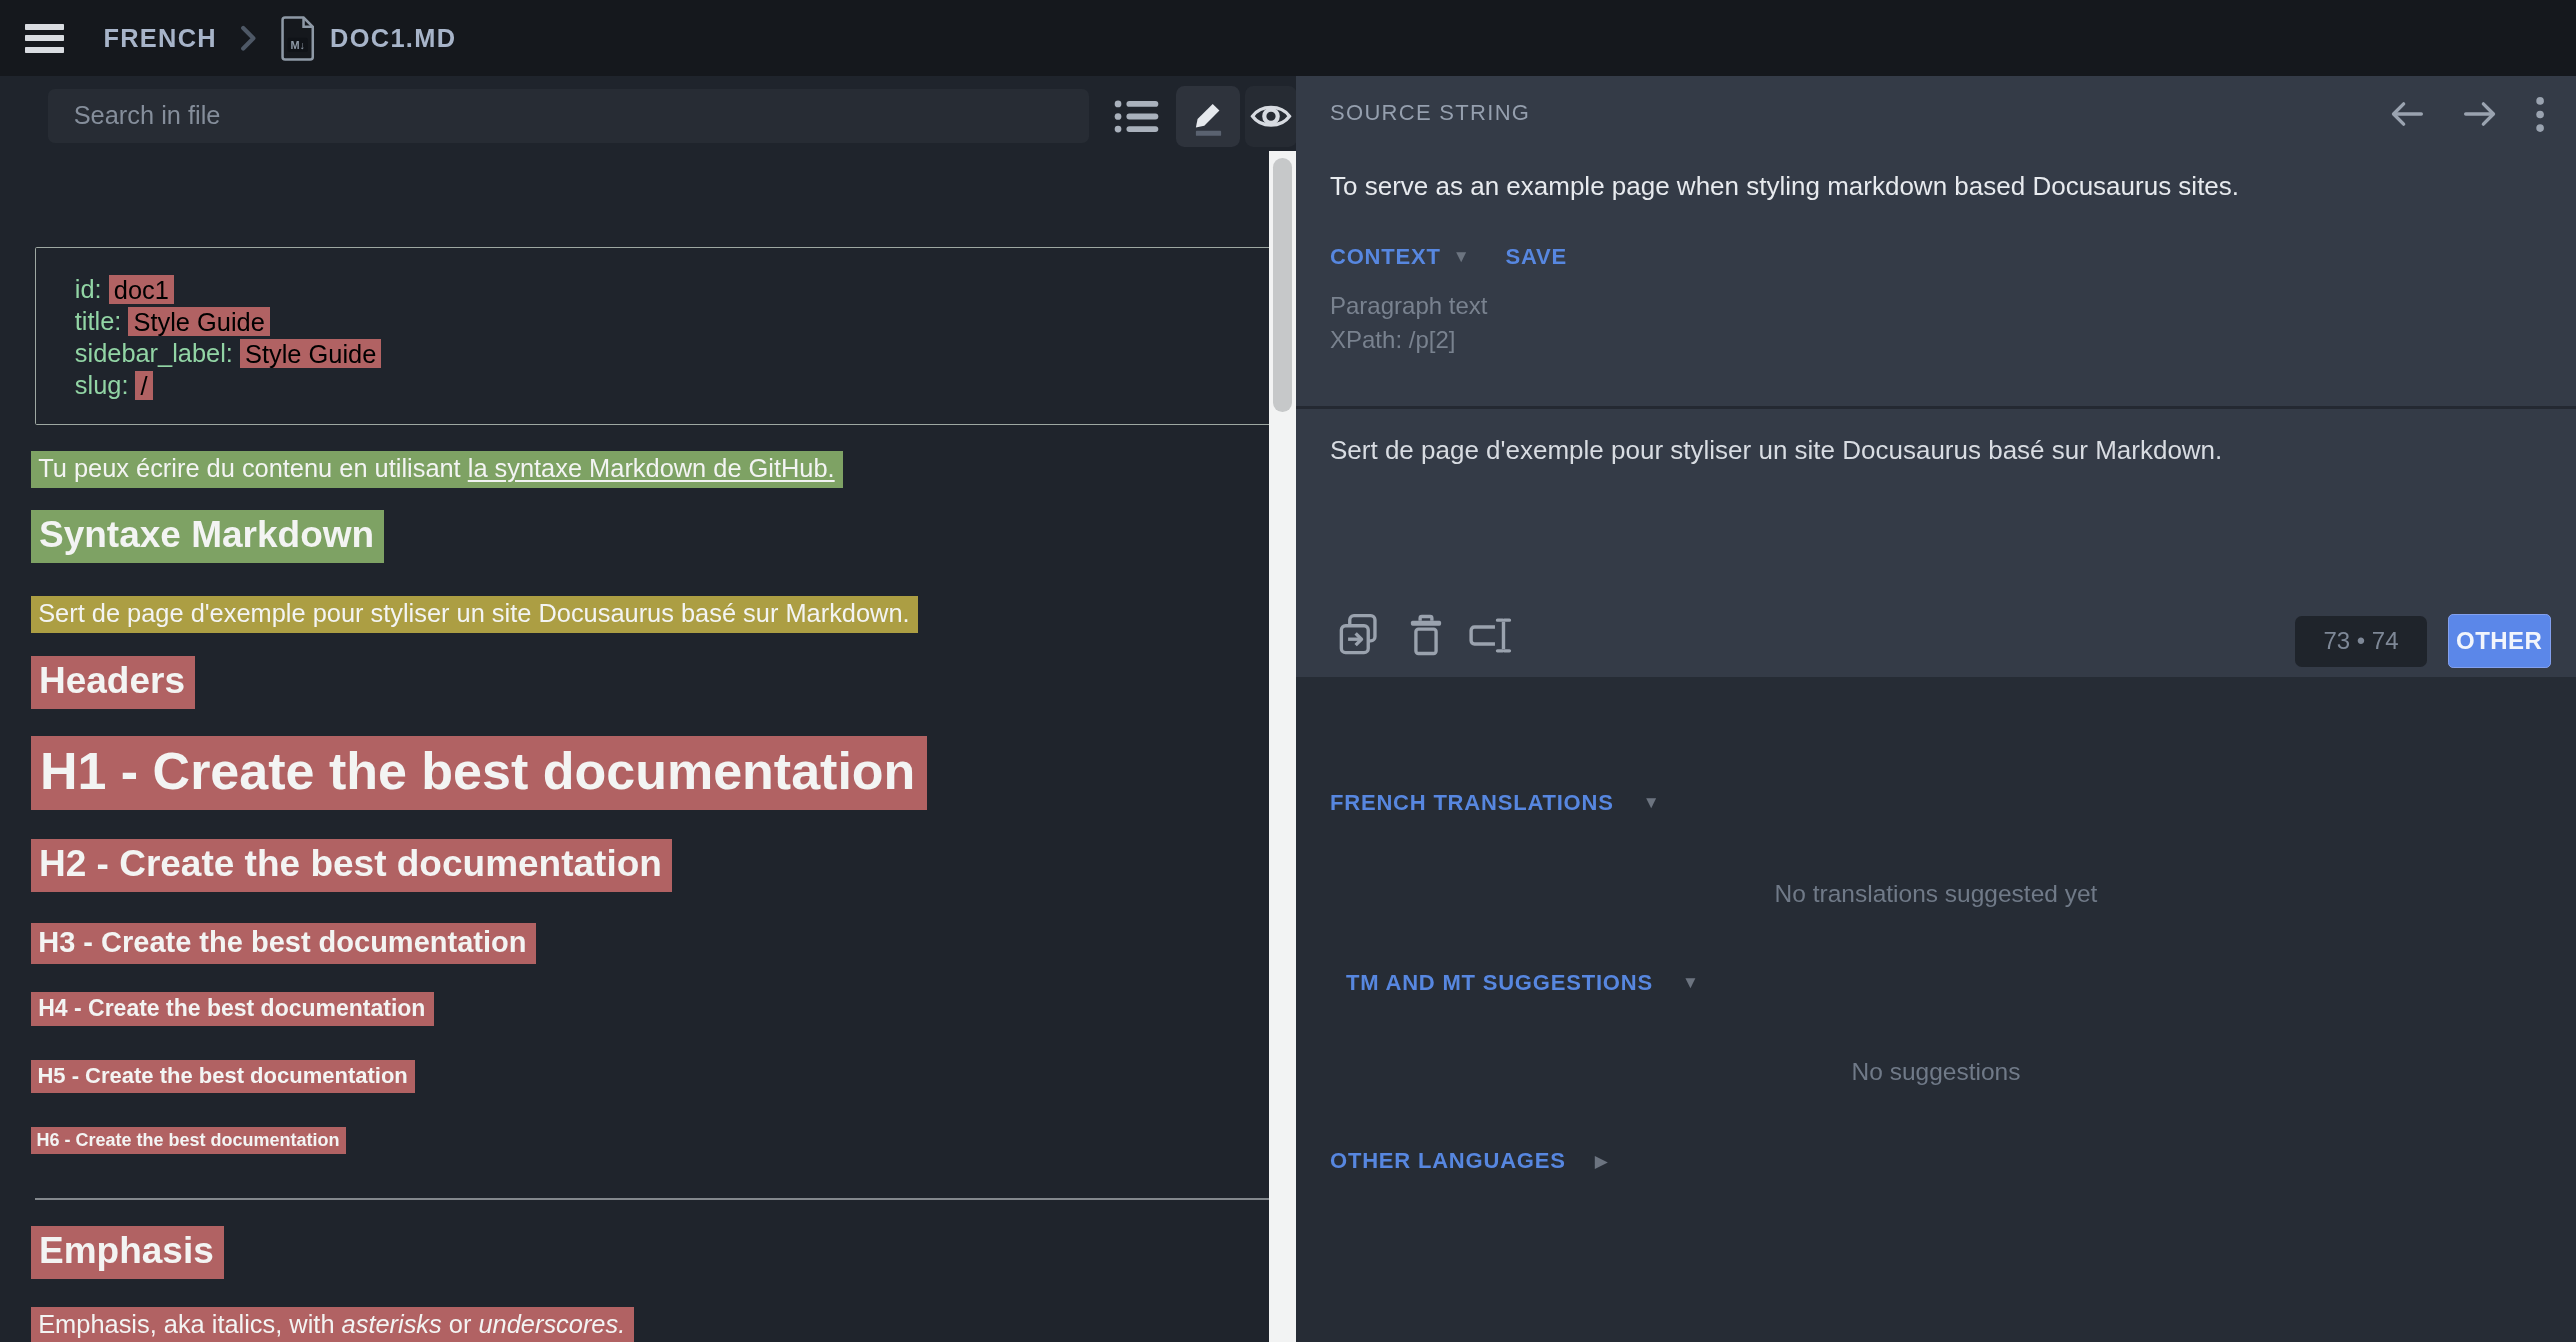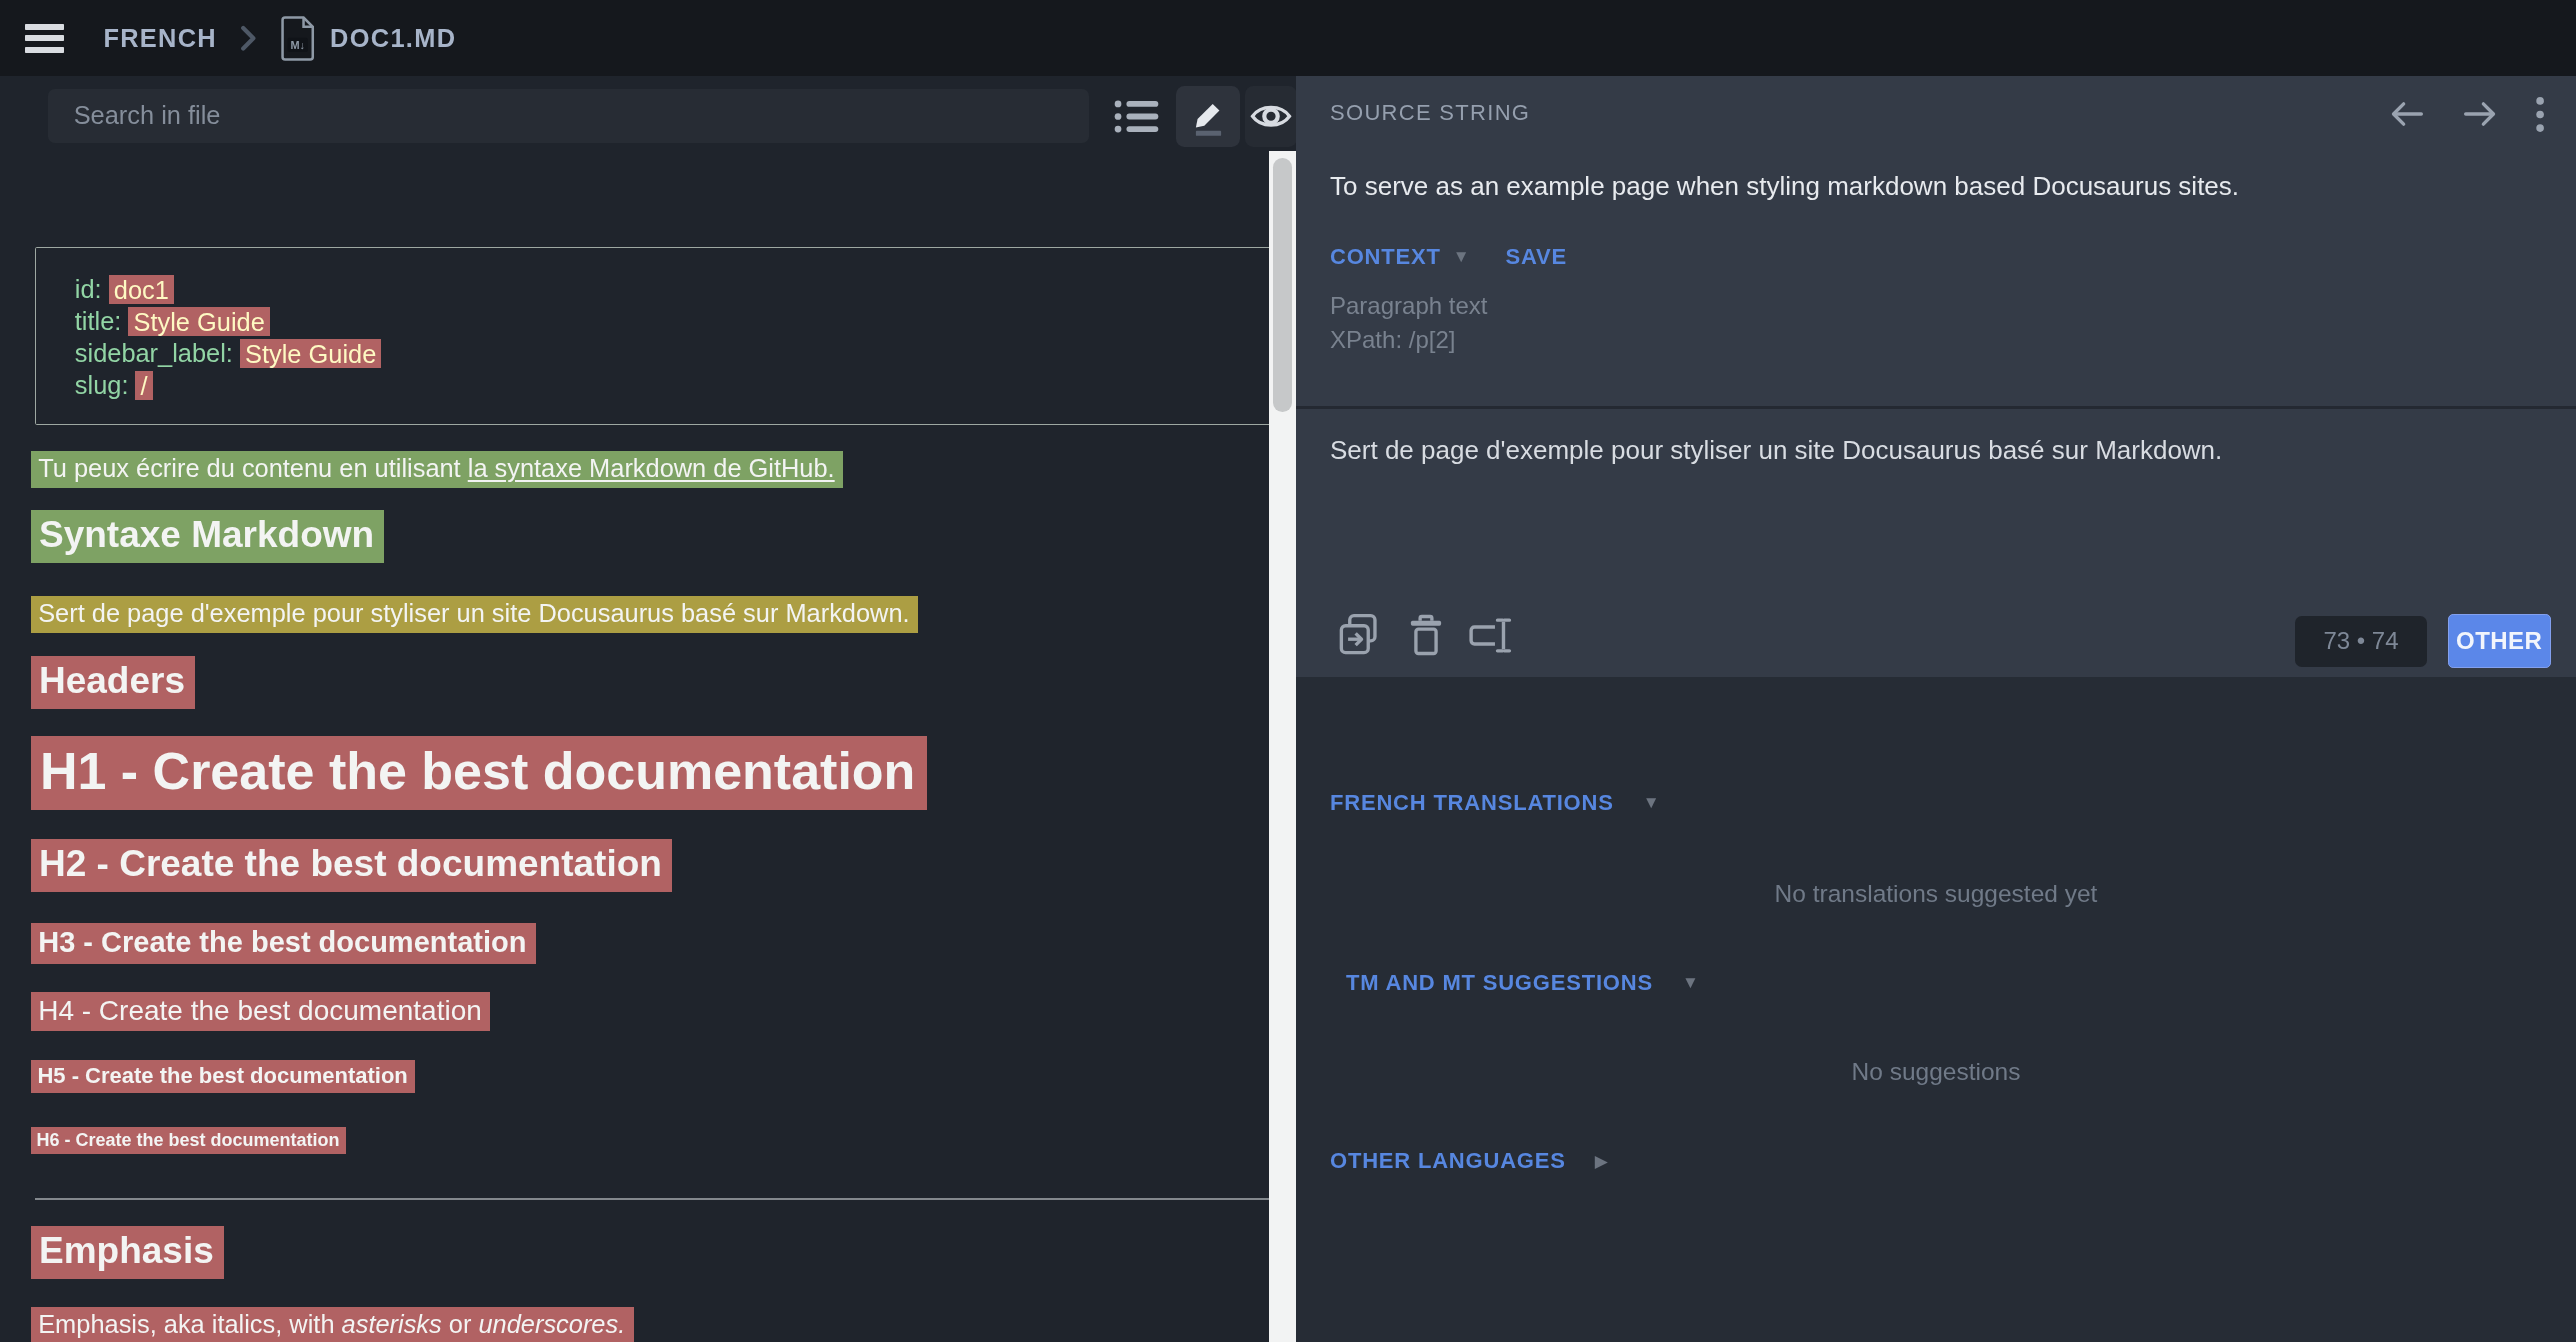--- a/index.html
+++ b/index.html
@@ -24,32 +24,32 @@
   .tool-btn{position:absolute;top:10.2px;width:64px;height:61px;border-radius:8.5px;display:flex;align-items:center;justify-content:center;cursor:pointer;}
   .btn-list{left:1076px;background:transparent;}
   .btn-pencil{left:1148px;background:#2E333C;}
   .btn-eye{left:1217px;background:#262B33;width:52px;}
 
   
   .doc{position:absolute;left:0;top:74px;width:1269px;height:1192px;}
   .fm-box{position:absolute;left:6.8px;top:97px;width:1237px;height:178px;border:1.7px solid #9EA8A2;border-radius:1.7px;padding:25.4px 0 0 39px;box-sizing:border-box;}
   .fm-line{font-size:25.4px;line-height:32px;white-space:pre;}
   .fm-key{color:#92D5A5;}
-  .fm-val{background:#B16263;color:#fef9c3;padding:0.8px 5.1px;}
+  .fm-val{background:#B16263;color:#000000;padding:0.8px 5.1px;}
 
   .blk{position:absolute;left:3.4px;white-space:nowrap;}
   .blk .hl{display:inline-block;color:#F3F4F3;}
   .st-untranslated .hl{background:#B16263;}
   .st-translated .hl{background:#7EA264;}
   .st-selected .hl{background:#AC9E43;}
   .t-p .hl{font-size:25.4px;padding:3.4px 8.5px 5.1px 6.8px;}
   .t-h1 .hl{font-size:52px;font-weight:bold;padding:5.1px 12px 8.5px 8.5px;}
   .t-h2 .hl{font-size:37px;font-weight:bold;padding:4.2px 10.2px 6.8px 7.6px;}
   .t-h3 .hl{font-size:29px;font-weight:bold;padding:3.4px 9.3px 5.1px 6.8px;}
-  .t-h4 .hl{font-size:28px;font-weight:normal;padding:2.5px 8.5px 4.2px 6.8px;}
+  .t-h4 .hl{font-size:23px;font-weight:bold;padding:2.5px 8.5px 4.2px 6.8px;}
   .t-h5 .hl{font-size:22px;font-weight:bold;padding:2.5px 7.6px 4.2px 6px;}
   .t-h6 .hl{font-size:18px;font-weight:bold;padding:2.5px 6.8px 3.4px 5.1px;}
   .seg-underline{text-decoration:underline;text-decoration-thickness:1.7px;text-underline-offset:3.4px;}
   .seg-italic{font-style:italic;}
   .doc-hr{position:absolute;left:6.8px;width:1244px;height:0;border-top:2.5px solid #83888D;}
 
   
   .blk-1{top:301px;} .blk-2{top:360px;} .blk-3{top:446px;} .blk-4{top:506px;}
   .blk-5{top:586px;} .blk-6{top:689px;} .blk-7{top:773px;} .blk-8{top:842px;}
   .blk-9{top:910px;} .blk-10{top:977px;} .blk-11{top:1048px;} .blk-12{top:1076px;}

